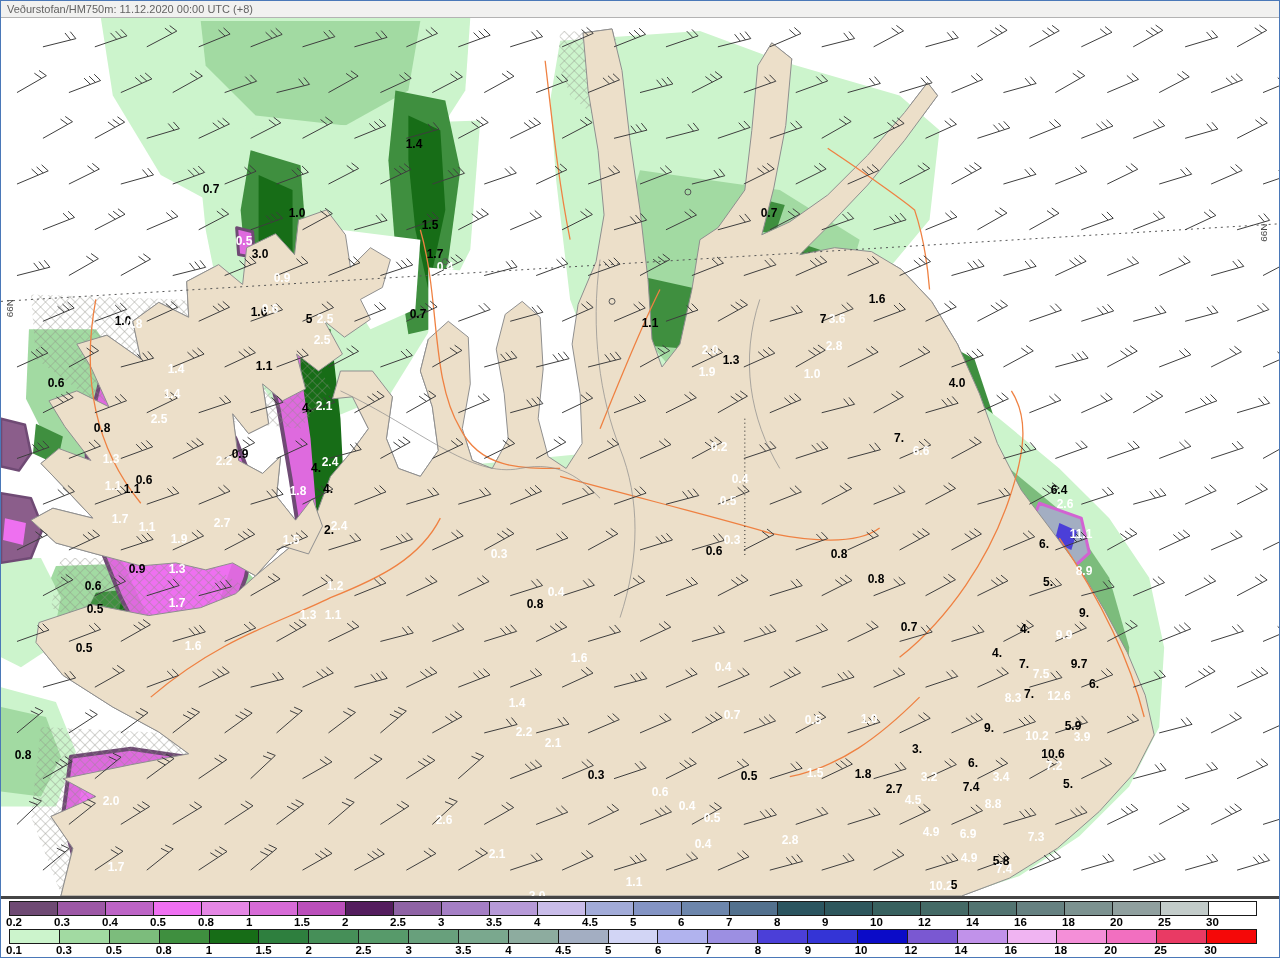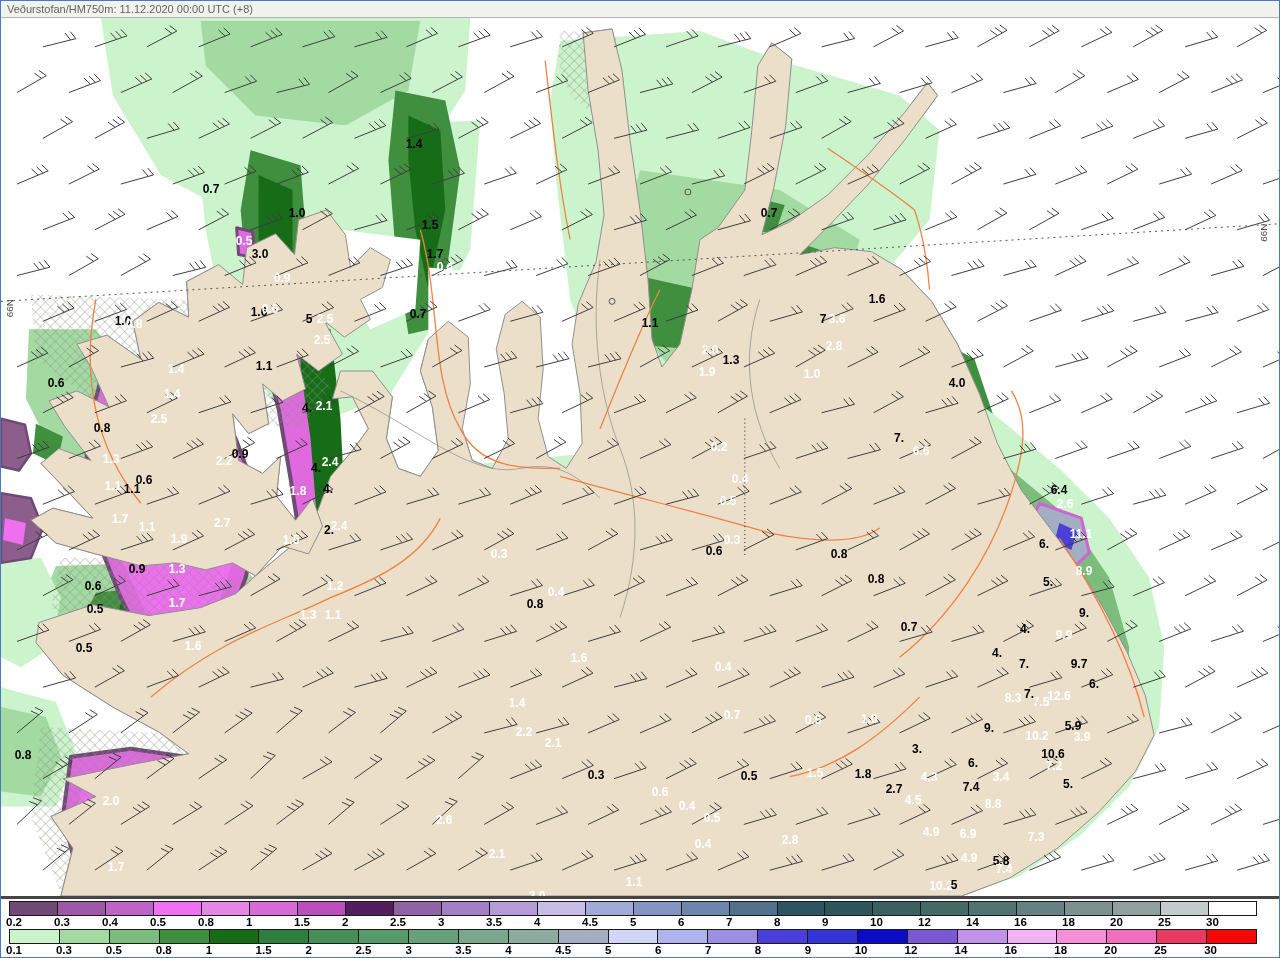--- a/index.html
+++ b/index.html
@@ -796,37 +796,37 @@
         <span class="vl w" style="left: 1064px; top: 486px;">2.6</span>
         <span class="vl w" style="left: 1080px; top: 516px;">11.1</span>
         <span class="vl b" style="left: 1043px; top: 526px;">6.</span>
         <span class="vl w" style="left: 1083px; top: 553px;">8.9</span>
         <span class="vl b" style="left: 1047px; top: 564px;">5.</span>
         <span class="vl b" style="left: 1083px; top: 595px;">9.</span>
         <span class="vl w" style="left: 1063px; top: 617px;">9.9</span>
         <span class="vl b" style="left: 1024px; top: 611px;">4.</span>
         <span class="vl b" style="left: 996px; top: 635px;">4.</span>
         <span class="vl b" style="left: 1023px; top: 646px;">7.</span>
-        <span class="vl w" style="left: 1040px; top: 656px; margin-top: 28px;">7.5</span>
+        <span class="vl w" style="left: 1040px; top: 656px;">7.5</span>
         <span class="vl b" style="left: 1078px; top: 646px;">9.7</span>
         <span class="vl w" style="left: 1058px; top: 678px;">12.6</span>
         <span class="vl w" style="left: 1012px; top: 680px;">8.3</span>
         <span class="vl b" style="left: 1028px; top: 676px;">7.</span>
         <span class="vl b" style="left: 988px; top: 710px;">9.</span>
         <span class="vl b" style="left: 1072px; top: 708px;">5.9</span>
         <span class="vl w" style="left: 1081px; top: 719px;">3.9</span>
         <span class="vl w" style="left: 1036px; top: 718px;">10.2</span>
         <span class="vl b" style="left: 1052px; top: 736px;">10.6</span>
         <span class="vl w" style="left: 1053px; top: 748px;">7.2</span>
         <span class="vl b" style="left: 1067px; top: 766px;">5.</span>
         <span class="vl w" style="left: 1000px; top: 759px;">3.4</span>
         <span class="vl b" style="left: 972px; top: 745px;">6.</span>
         <span class="vl b" style="left: 1093px; top: 666px;">6.</span>
         <span class="vl b" style="left: 916px; top: 731px;">3.</span>
-        <span class="vl w" style="left: 928px; top: 759px;">4.3</span>
+        <span class="vl w" style="left: 928px; top: 759px;">3.2</span>
         <span class="vl b" style="left: 893px; top: 771px;">2.7</span>
         <span class="vl w" style="left: 912px; top: 782px;">4.5</span>
         <span class="vl w" style="left: 930px; top: 814px;">4.9</span>
         <span class="vl w" style="left: 967px; top: 816px;">6.9</span>
         <span class="vl b" style="left: 970px; top: 769px;">7.4</span>
         <span class="vl w" style="left: 992px; top: 786px;">8.8</span>
         <span class="vl w" style="left: 968px; top: 840px;">4.9</span>
         <span class="vl b" style="left: 1000px; top: 843px;">5.8</span>
         <span class="vl w" style="left: 1003px; top: 851px;">7.4</span>
         <span class="vl w" style="left: 940px; top: 868px;">10.2</span>

